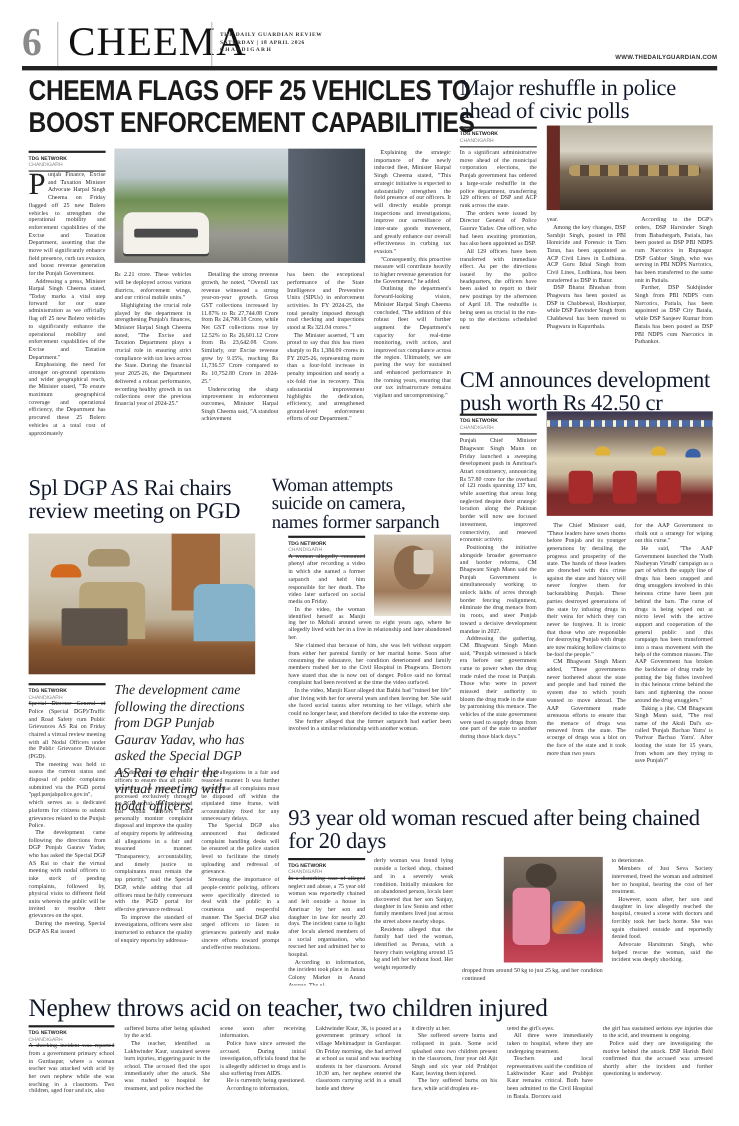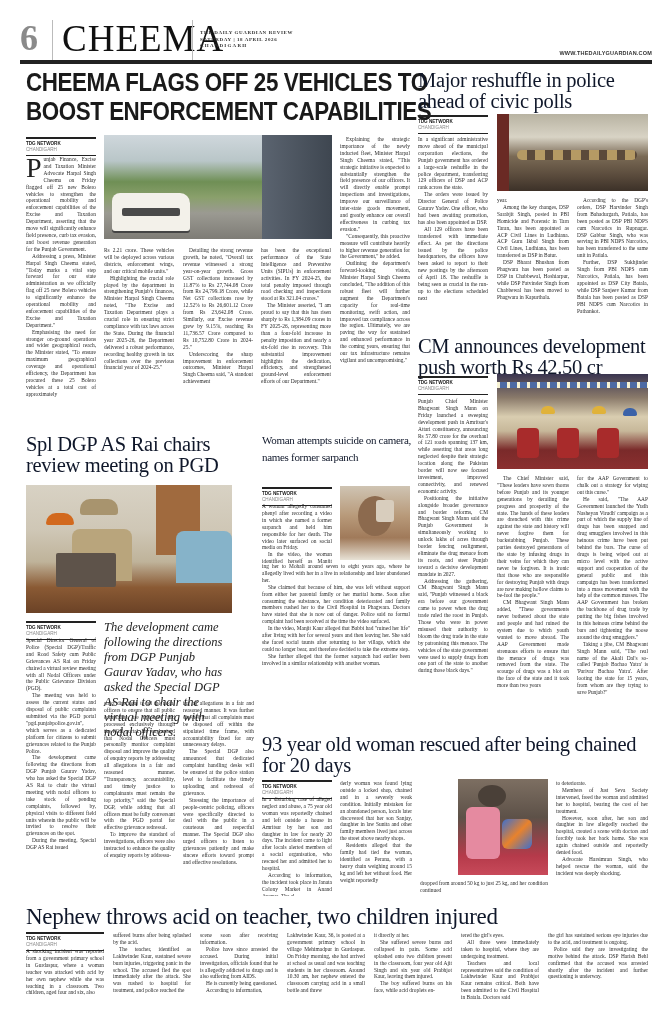--- a/index.html
+++ b/index.html
@@ -158,21 +158,21 @@
 <div class="abs col" style="left:104px;top:700px;width:71px;height:197px">
   <p class="first">strict directions to all the nodal officers to ensure that all public complaints are uploaded and processed exclusively through the PGD portal. He emphasised that Nodal Officers must personally monitor complaint disposal and improve the quality of enquiry reports by addressing all allegations in a fair and reasoned manner. "Transparency, accountability, and timely justice to complainants must remain the top priority," said the Special DGP, while adding that all officers must be fully conversant with the PGD portal for effective grievance redressal.</p>
   <p>To improve the standard of investigations, officers were also instructed to enhance the quality of enquiry reports by addressa-</p>
 </div>
 <div class="abs col" style="left:183px;top:700px;width:71px;height:197px">
   <p class="first">ing all allegations in a fair and reasoned manner. It was further directed that all complaints must be disposed off within the stipulated time frame, with accountability fixed for any unnecessary delays.</p>
   <p>The Special DGP also announced that dedicated complaint handling desks will be ensured at the police station level to facilitate the timely uploading and redressal of grievance.</p>
   <p>Stressing the importance of people-centric policing, officers were specifically directed to deal with the public in a courteous and respectful manner. The Special DGP also urged officers to listen to grievances patiently and make sincere efforts toward prompt and effective resolutions.</p>
 </div>
 
-<div class="abs h-serif" style="left:262px;top:432px;width:160px;font-size:11px;line-height:17px">Woman attempts suicide on camera, names former sarpanch</div>
+<div class="abs h-serif" style="left:247px;top:432px;width:160px;font-size:17px;line-height:17px">Woman attempts suicide on camera, names former sarpanch</div>
 <div class="abs byline" style="left:262px;top:487px;width:70px">
   <span>TDG NETWORK</span>
   <span class="loc">CHANDIGARH</span>
 </div>
 <div class="abs photo" style="left:340px;top:486px;width:70px;height:74px;background:linear-gradient(180deg,#cfc4b3 0%,#b89a7a 40%,#a07a5a 70%,#e8e2d6 100%)">
   <div style="position:absolute;left:18px;top:10px;width:34px;height:40px;background:#8c6a4e;border-radius:50%"></div>
   <div style="position:absolute;left:36px;top:14px;width:18px;height:22px;background:#d8cdbd;border-radius:3px"></div>
 </div>
 <div class="abs col" style="left:262px;top:503px;width:70px;height:60px">
   <p class="first">A woman allegedly consumed phenyl after recording a video in which she named a former sarpanch and held him responsible for her death. The video later surfaced on social media on Friday.</p>

